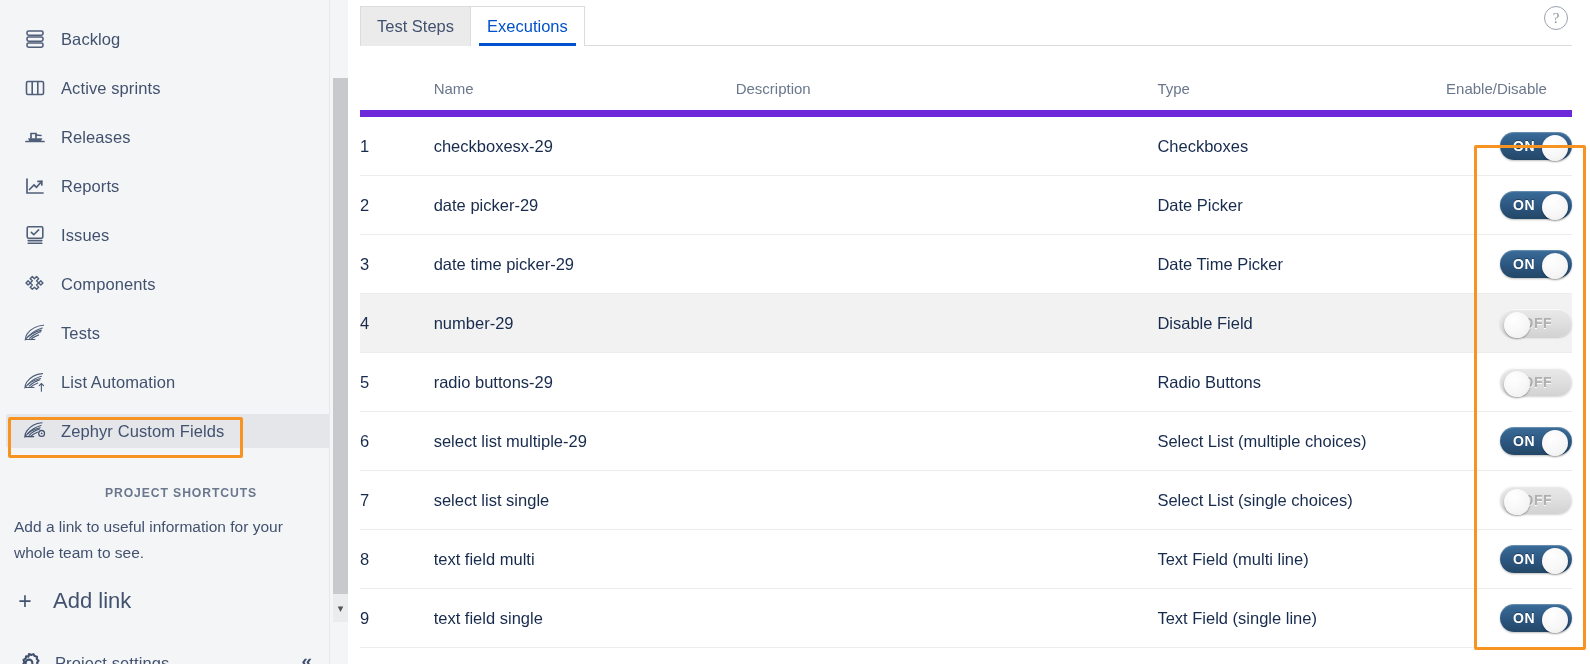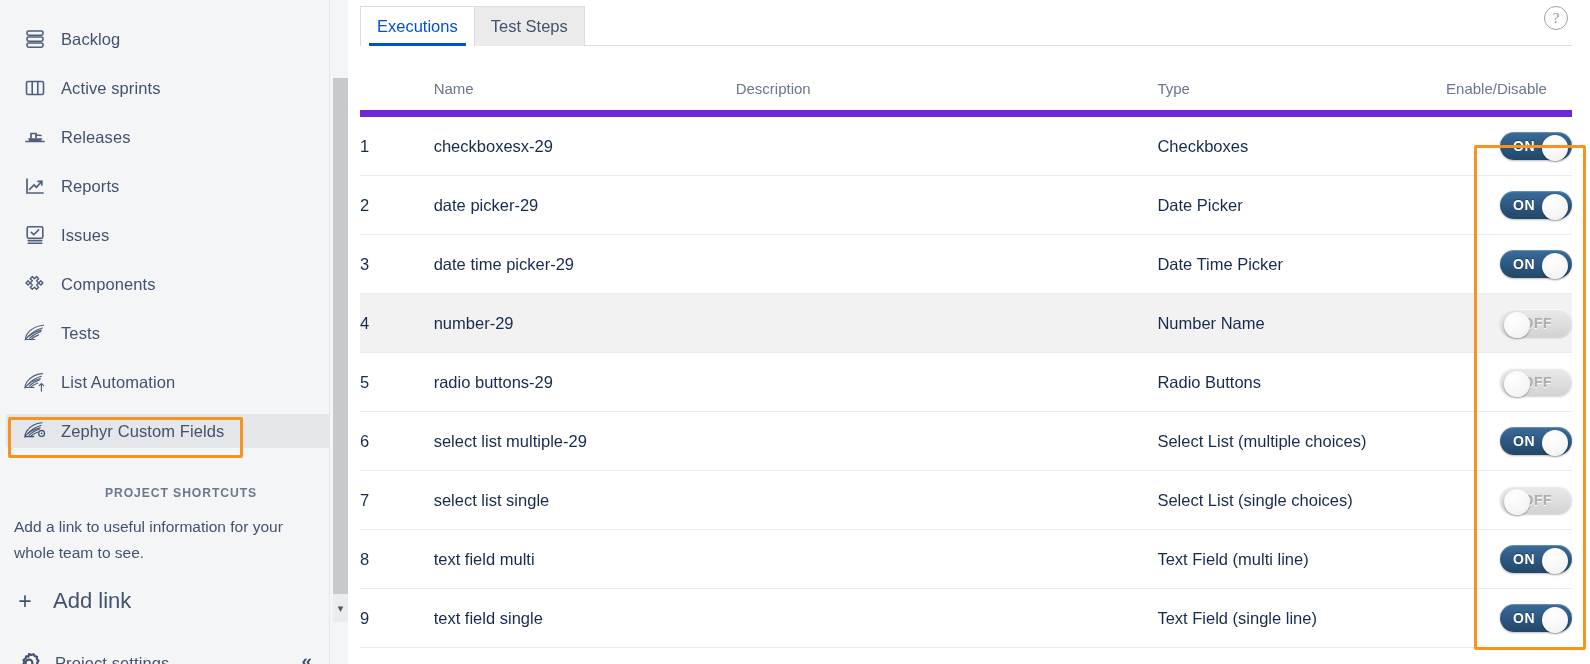--- a/index.html
+++ b/index.html
@@ -468,25 +468,25 @@
       <div class="sb-arrow">▾</div>
     </div>
     <div class="sb-divider"></div>
   </div>
 
   <div class="main">
 
     <div class="help-icon">?</div>
 
     <div class="tabs">
+      <div class="tab inactive">
+        <span>Test Steps</span>
+      </div>
       <div class="tab active">
         <span>Executions</span>
-      </div>
-      <div class="tab inactive">
-        <span>Test Steps</span>
       </div>
     </div>
 
     <div class="table-wrap">
       <table class="cf">
         <colgroup>
           <col class="col-idx">
             <col class="col-name">
             <col class="col-desc">
             <col class="col-type">
@@ -529,21 +529,21 @@
               <td class="td-type">Date Time Picker</td>
               <td class="td-tgl"><div class="toggle on">
                   <span class="tlabel">ON</span>
                   <span class="knob"></span>
                 </div></td>
             </tr>
             <tr class="rowhl">
               <td class="td-idx">4</td>
               <td class="td-name">number-29</td>
               <td class="td-desc"></td>
-              <td class="td-type">Number Name</td>
+              <td class="td-type">Disable Field</td>
               <td class="td-tgl"><div class="toggle off">
                   <span class="tlabel">OFF</span>
                   <span class="knob"></span>
                 </div></td>
             </tr>
             <tr>
               <td class="td-idx">5</td>
               <td class="td-name">radio buttons-29</td>
               <td class="td-desc"></td>
               <td class="td-type">Radio Buttons</td>

